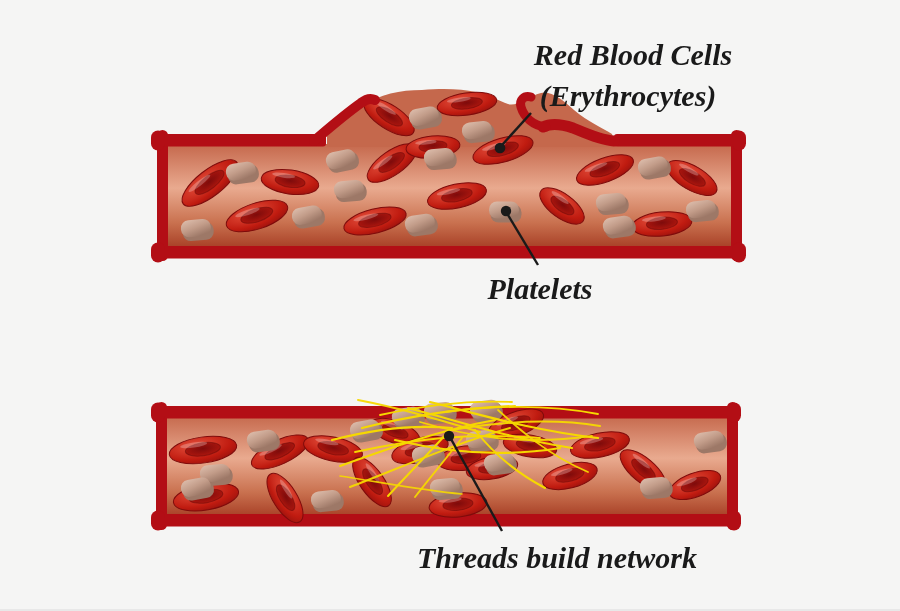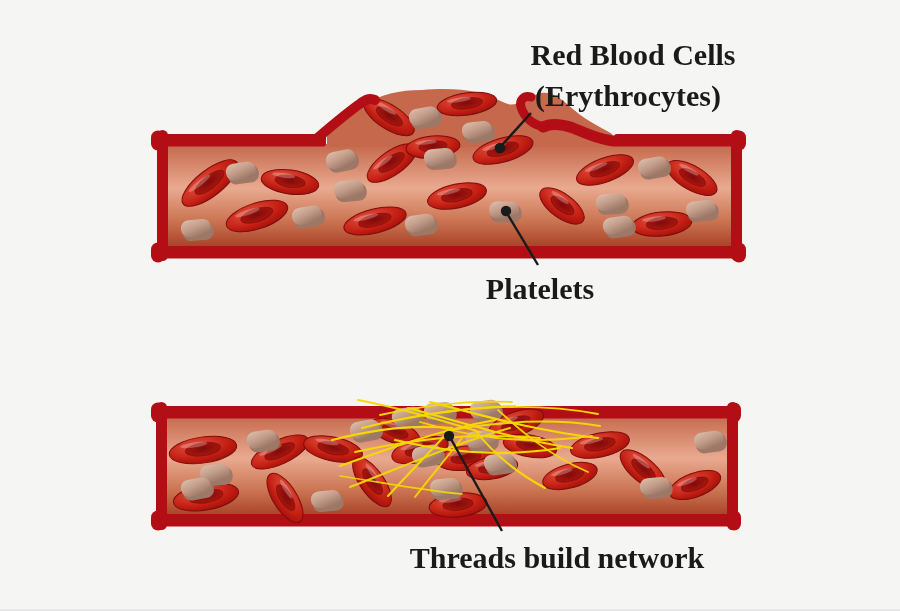--- a/index.html
+++ b/index.html
@@ -2,20 +2,21 @@
 <html style="--background: #f5f5f4; --vessel-wall: #b30e15; --interior-top: #c5684c; --interior-mid: #e9aa8f; --interior-low: #c9714f; --interior-bottom: #a63d24; --rbc-highlight: #e4503c; --rbc-body: #c01b10; --rbc-dark: #7e0b0b; --platelet-light: #dfc0af; --platelet-mid: #c29c89; --platelet-dark: #9d7867; --fibrin-thread: #f6d800; --label-ink: #1a1a1a;"><head>
 <meta charset="utf-8">
 <style>
   html,body{margin:0;padding:0;background:#e8e8e8;}
   .stage{
     position:relative;
     width:900px;height:609px;
     background:var(--background,#f5f5f4);
     overflow:hidden;
     font-family:"Liberation Serif","DejaVu Serif",serif;
+    font-style:italic;
   }
   .stage svg{display:block;width:900px;height:611px;}
   .lbl{
     font-family:"Liberation Serif","DejaVu Serif",serif;
     font-weight:700;
     font-size:30px;
     fill:var(--label-ink,#1a1a1a);
     text-anchor:middle;
   }
   .wall{fill:var(--vessel-wall,#b30e15);}

